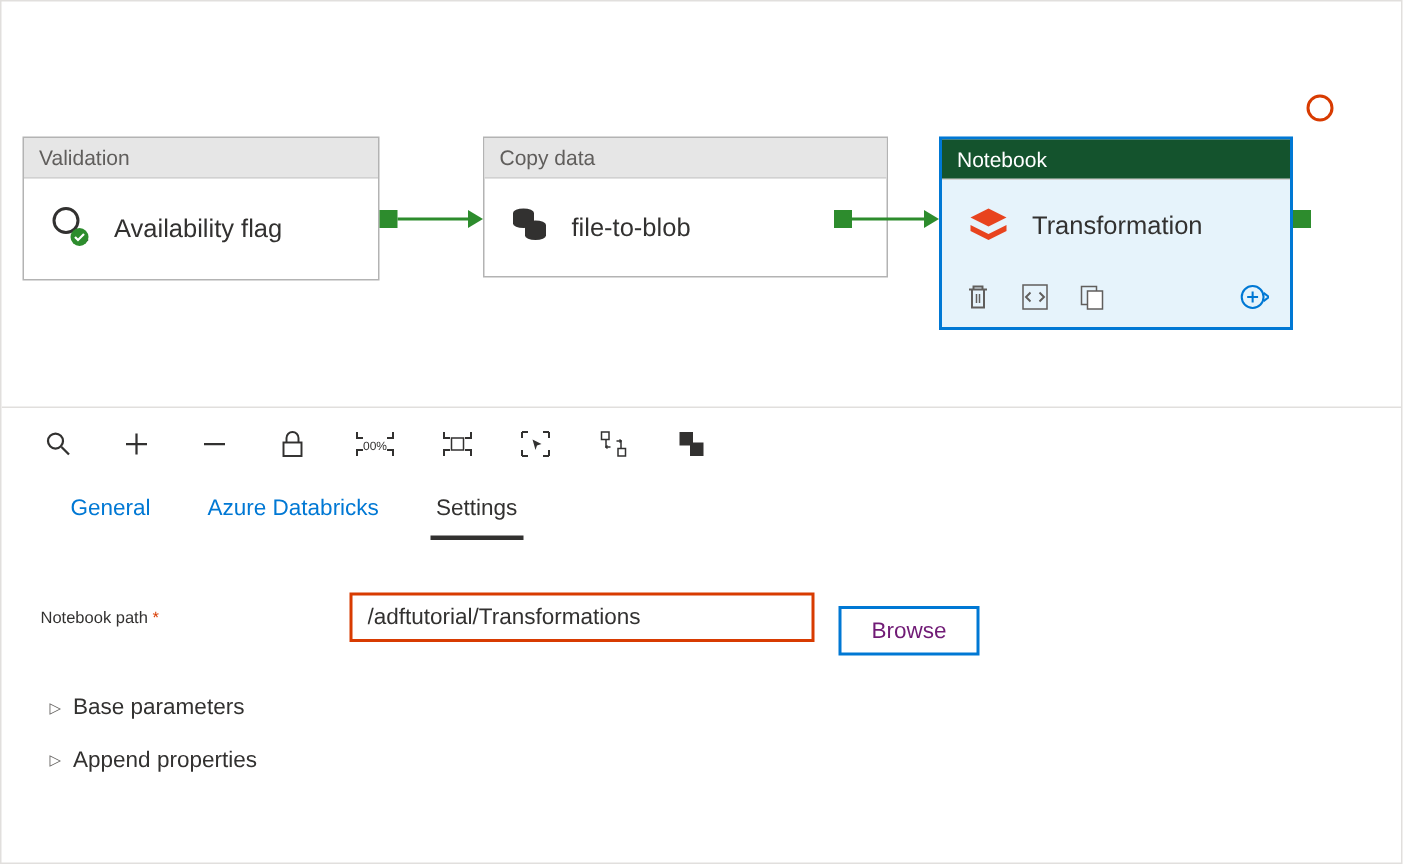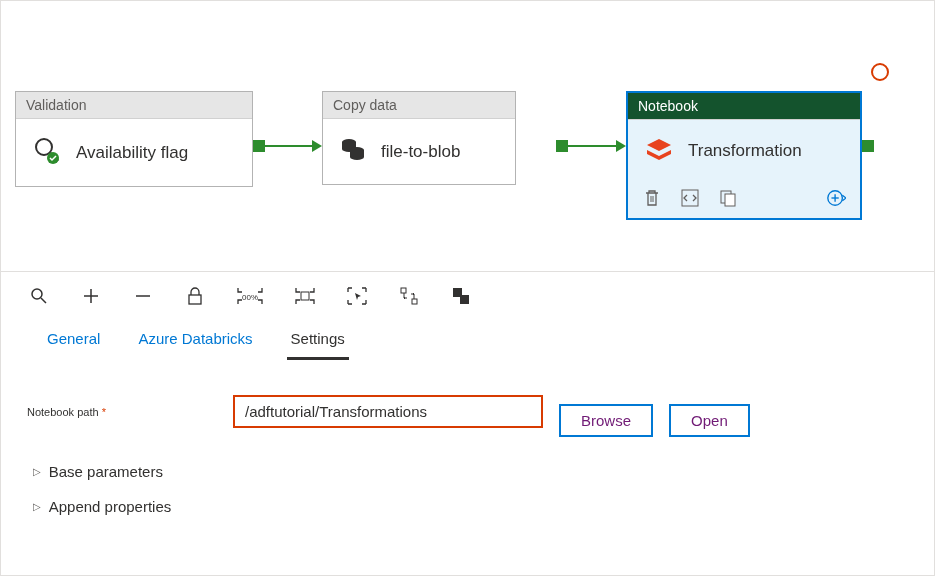--- a/index.html
+++ b/index.html
@@ -56,21 +56,21 @@
           <circle cx="12" cy="12" r="8" fill="none" stroke="#323130" stroke-width="2"></circle>
           <line x1="18" y1="18" x2="26" y2="26" stroke="#323130" stroke-width="3"></line>
           <circle cx="21" cy="23" r="6" fill="#2d8c2d"></circle>
           <path d="M18 23 l2 2 l4 -4" stroke="#fff" stroke-width="1.5" fill="none"></path>
         </svg>
       </span>
       <span>Availability flag</span>
     </div>
   </div>
 
-  <div class="activity" style="left:321px; top:90px; width:194px;">
+  <div class="activity" style="left:321px; top:90px; width:270px;">
     <div class="activity-header">Copy data</div>
     <div class="activity-body">
       <span>
         <svg width="28" height="28" viewBox="0 0 28 28">
           <ellipse cx="10" cy="7" rx="7" ry="3" fill="#323130"></ellipse>
           <path d="M3 7 v7 a7 3 0 0 0 14 0 v-7" fill="#323130"></path>
           <ellipse cx="18" cy="15" rx="7" ry="3" fill="#323130"></ellipse>
           <path d="M11 15 v7 a7 3 0 0 0 14 0 v-7" fill="#323130"></path>
         </svg>
       </span>
@@ -196,21 +196,20 @@
   <div class="tab active">Settings</div>
 </div>
 
 <div class="settings">
   <div class="setting-row">
     <div class="setting-label">
       <span>Notebook path</span> <span class="req">*</span>
     </div>
     <input class="path-input" type="text" value="/adftutorial/Transformations" style="">
     <button class="btn-outline">Browse</button>
-    <button class="btn-outline">Open</button>
   </div>
   <div class="expander">
     <span class="tri">▷</span>
     <span>Base parameters</span>
   </div>
   <div class="expander">
     <span class="tri">▷</span>
     <span>Append properties</span>
   </div>
 </div>

